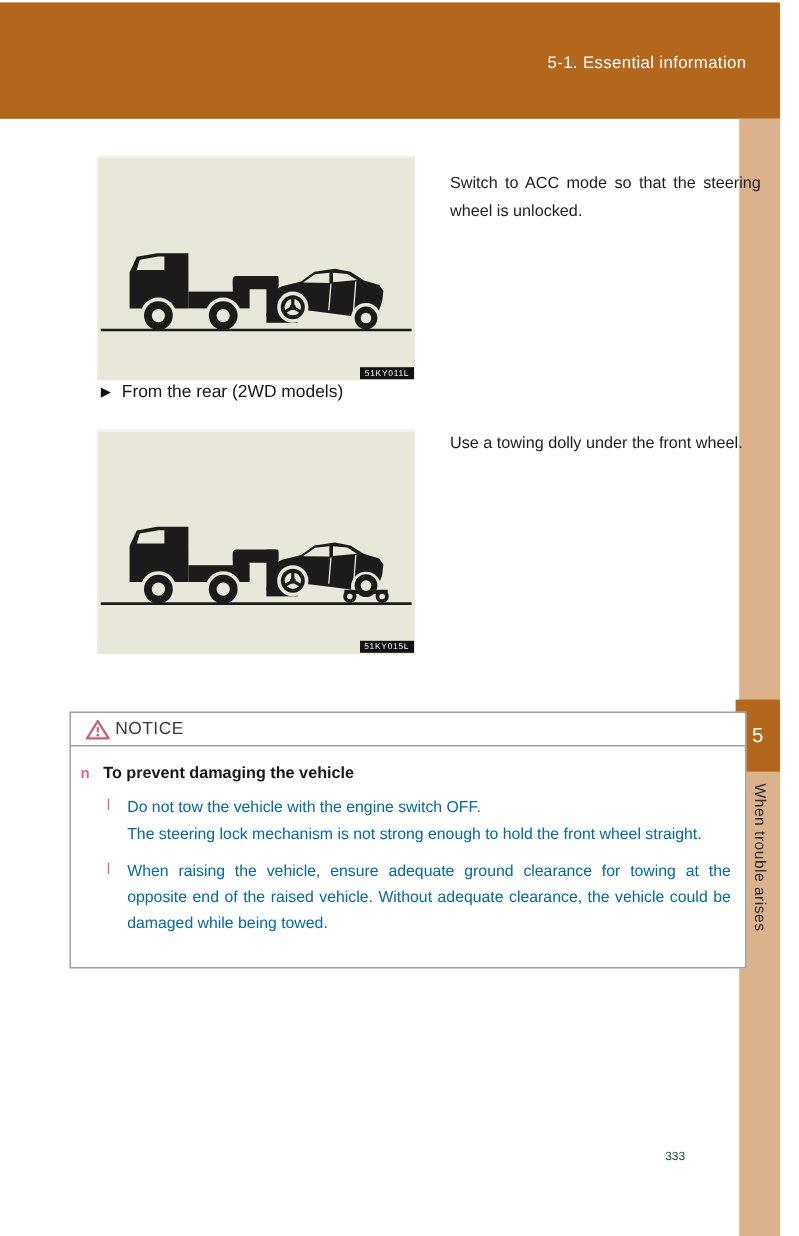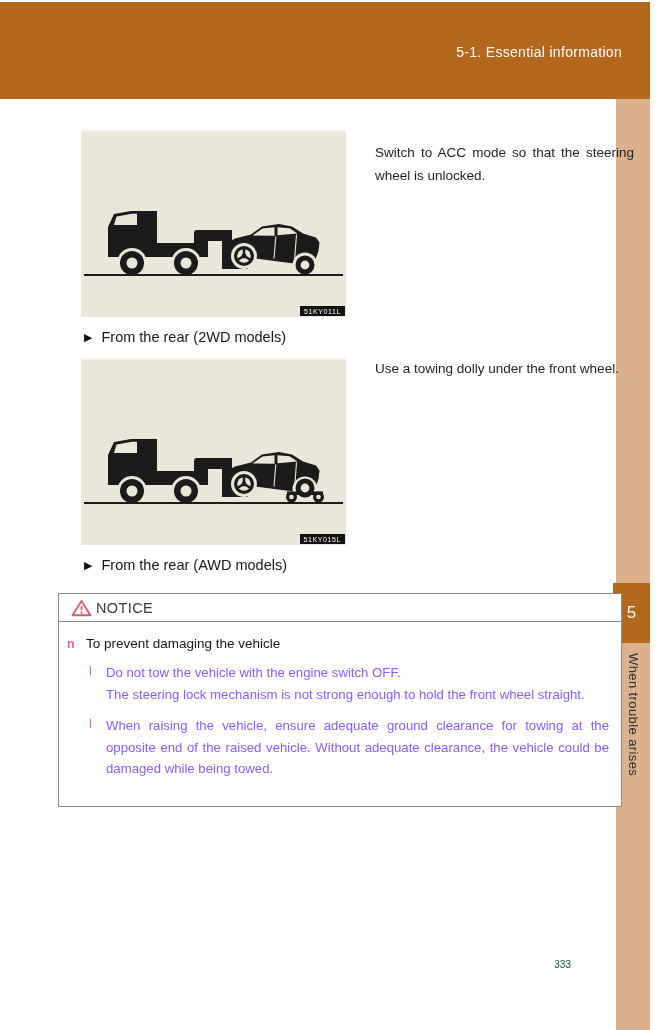--- a/index.html
+++ b/index.html
@@ -20,37 +20,37 @@
   #fig1{top:130px;}
   #fig2{top:358px;}
   .figcode{position:absolute;right:1px;bottom:1px;background:#111111;color:#ffffff;font-size:7px;letter-spacing:0.6px;padding:1.5px 4px 1.5px 4px;line-height:7px;}
 
   
   .desc{position:absolute;left:363px;width:259px;margin:12px;font-size:13.5px;line-height:23px;text-align:justify;color:#1d1d1d;}
   #desc1{top:129px;}
   #desc2{top:345px;}
 
   
-  .caption{position:absolute;left:84px;font-size:14.5px;color:#161616;white-space:nowrap;margin-top:10px;}
+  .caption{position:absolute;left:84px;font-size:14.5px;color:#161616;white-space:nowrap;}
   #cap1{top:319px;}
   #cap2{top:547px;}
   .caption .marker{font-size:11px;margin-right:9px;position:relative;top:-1px;color:#111111;}
 
   
   .notice{position:absolute;left:58px;top:593px;width:564px;height:214px;border:1px solid #8a8a8a;box-sizing:border-box;background:#ffffff;}
   .notice-head{height:27px;display:flex;align-items:center;gap:4px;padding-left:12px;border-bottom:1px solid #8a8a8a;}
   .notice-title{font-size:14.5px;color:#3a3a3a;letter-spacing:0.4px;}
   .notice-body{padding:14px 12px 0 8px;}
   .nheading{display:flex;gap:6px;margin-bottom:11px;align-items:baseline;}
   .nmark{color:#e0679b;font-weight:bold;font-size:12.5px;width:13px;flex-shrink:0;}
-  .nheadtext{font-weight:normal;font-size:13.5px;color:#161616;}
+  .nheadtext{font-weight:bold;font-size:13.5px;color:#161616;}
   .nitems{margin-left:22px;}
   .nitem{display:flex;gap:6px;margin-bottom:10px;}
   .imark{color:#e0679b;font-size:13px;width:11px;flex-shrink:0;padding-top:1px;}
-  .itext{flex:1;font-size:13.2px;line-height:21.5px;text-align:justify;color:#8b5cf6;}
+  .itext{flex:1;font-size:13.2px;line-height:21.5px;text-align:justify;color:#0369a1;}
 
   .pagenum{position:absolute;right:79px;top:959px;font-size:10px;color:#14532d;}
 </style>
 </head>
 <body>
 
 <div class="page">
 
   <header class="topbar">
     <div class="topbar-title">5-1. Essential information</div>
@@ -156,23 +156,20 @@
           <circle cx="224" cy="130" r="4.4" fill="#e9e7d9"></circle>
         <circle cx="210.5" cy="139" r="5.5" fill="#1b1b1b"></circle>
           <circle cx="210.5" cy="139" r="2.3" fill="#e9e7d9"></circle>
         <circle cx="237.5" cy="139" r="5.5" fill="#1b1b1b"></circle>
           <circle cx="237.5" cy="139" r="2.3" fill="#e9e7d9"></circle>
       </g>
     </svg>
     <span class="figcode">51KY015L</span>
   </figure>
   <p class="desc" id="desc2">Use a towing dolly under the front wheel.</p>
-  <div class="caption" id="cap2">
-    <span class="marker">▶</span><span>From the rear (AWD models)</span>
-  </div>
 
   <section class="notice">
     <div class="notice-head">
       <svg viewBox="0 0 24 21" width="21" height="18">
         <path d="M12,2.2 L22.5,19 H1.5 Z" fill="none" stroke="#d05f6e" stroke-width="2.2" stroke-linejoin="round"></path>
         <line x1="12" y1="8" x2="12" y2="13.2" stroke="#d05f6e" stroke-width="2"></line>
         <circle cx="12" cy="16" r="1.3" fill="#d05f6e"></circle>
       </svg>
       <span class="notice-title">NOTICE</span>
     </div>

